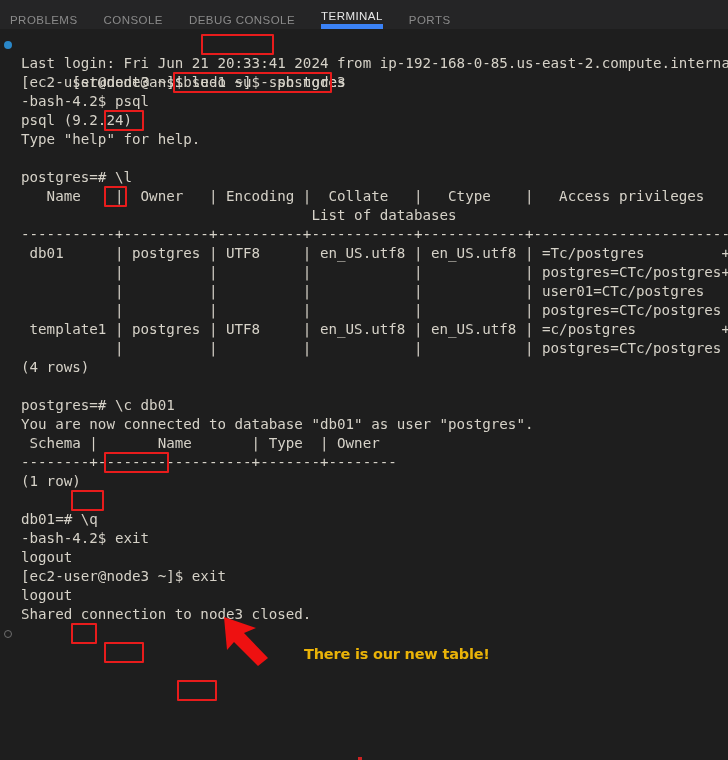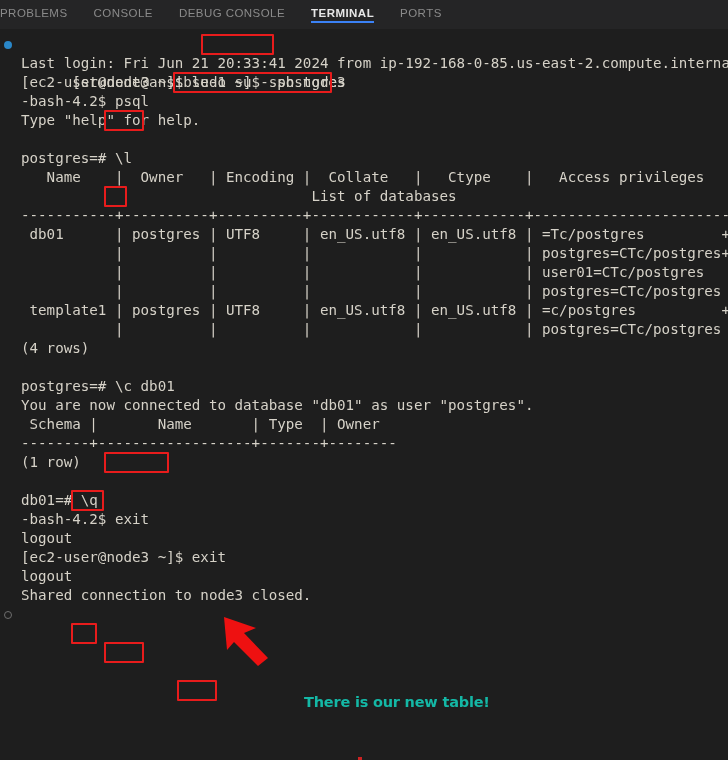--- a/index.html
+++ b/index.html
@@ -13,39 +13,39 @@
     overflow: hidden;
     font-family: "DejaVu Sans Mono", monospace;
     position: relative;
   }
 
   
   #panel-tabbar {
     height: 29px;
     background: #252526;
     display: flex;
-    align-items: center;
-    padding-left: 0;
+    align-items: flex-end;
+    padding-left: 10px;
     box-sizing: border-box;
     font-family: "Liberation Sans", sans-serif;
   }
   .panel-tab {
     font-size: 11.5px;
     letter-spacing: 0.45px;
     color: #8a8a8a;
     margin-right: 26px;
     padding-bottom: 2px;
     border-bottom: 1px solid transparent;
     cursor: pointer;
     white-space: nowrap;
   }
   .panel-tab.active {
     color: #e7e7e7;
-    font-weight: bold;
-    border-bottom: 2px solid #3b82f6;
+    font-weight: normal;
+    border-bottom: 5px solid #3b82f6;
   }
 
   
   #terminal {
     position: absolute;
     top: 29px;
     left: 0;
     width: 728px;
     height: 731px;
     background: #1e1e1e;
@@ -90,27 +90,26 @@
     box-sizing: border-box;
     pointer-events: none;
     border-radius: 1px;
   }
 
   
   #annotation-text {
     position: absolute;
     left: 304px;
     top: 617px;
-    color: #14b8a6;
+    color: #eab308;
     font-family: "DejaVu Sans", sans-serif;
     font-weight: bold;
     font-size: 14.5px;
     letter-spacing: -0.2px;
     white-space: nowrap;
-    margin-top: 48px;
   }
   #annotation-arrow {
     position: absolute;
     left: 222px;
     top: 583px;
     width: 100px;
     height: 56px;
   }
   #red-speck {
     position: absolute;
@@ -136,20 +135,21 @@
 
   <div id="term-lines">
 
     <div class="tline">
       <span class="marker filled"></span>
       <span>[student@ansible-1 ~]$ ssh node3</span>
     </div>
     <div class="tline"><span>Last login: Fri Jun 21 20:33:41 2024 from ip-192-168-0-85.us-east-2.compute.internal</span></div>
     <div class="tline"><span>[ec2-user@node3 ~]$ sudo su - postgres</span></div>
     <div class="tline"><span>-bash-4.2$ psql</span></div>
+    <div class="tline"><span>psql (9.2.24)</span></div>
     <div class="tline"><span>Type "help" for help.</span></div>
     <div class="tline"><span></span></div>
     <div class="tline"><span>postgres=# \l</span></div>
     <div class="tline"><span>   Name    |  Owner   | Encoding |  Collate   |   Ctype    |   Access privileges</span></div>
     <div class="tline"><span>                                  List of databases</span></div>
     <div class="tline"><span>-----------+----------+----------+------------+------------+-----------------------</span></div>
     <div class="tline"><span> db01      | postgres | UTF8     | en_US.utf8 | en_US.utf8 | =Tc/postgres         +</span></div>
     <div class="tline"><span>           |          |          |            |            | postgres=CTc/postgres+</span></div>
     <div class="tline"><span>           |          |          |            |            | user01=CTc/postgres</span></div>
     <div class="tline"><span>           |          |          |            |            | postgres=CTc/postgres</span></div>

